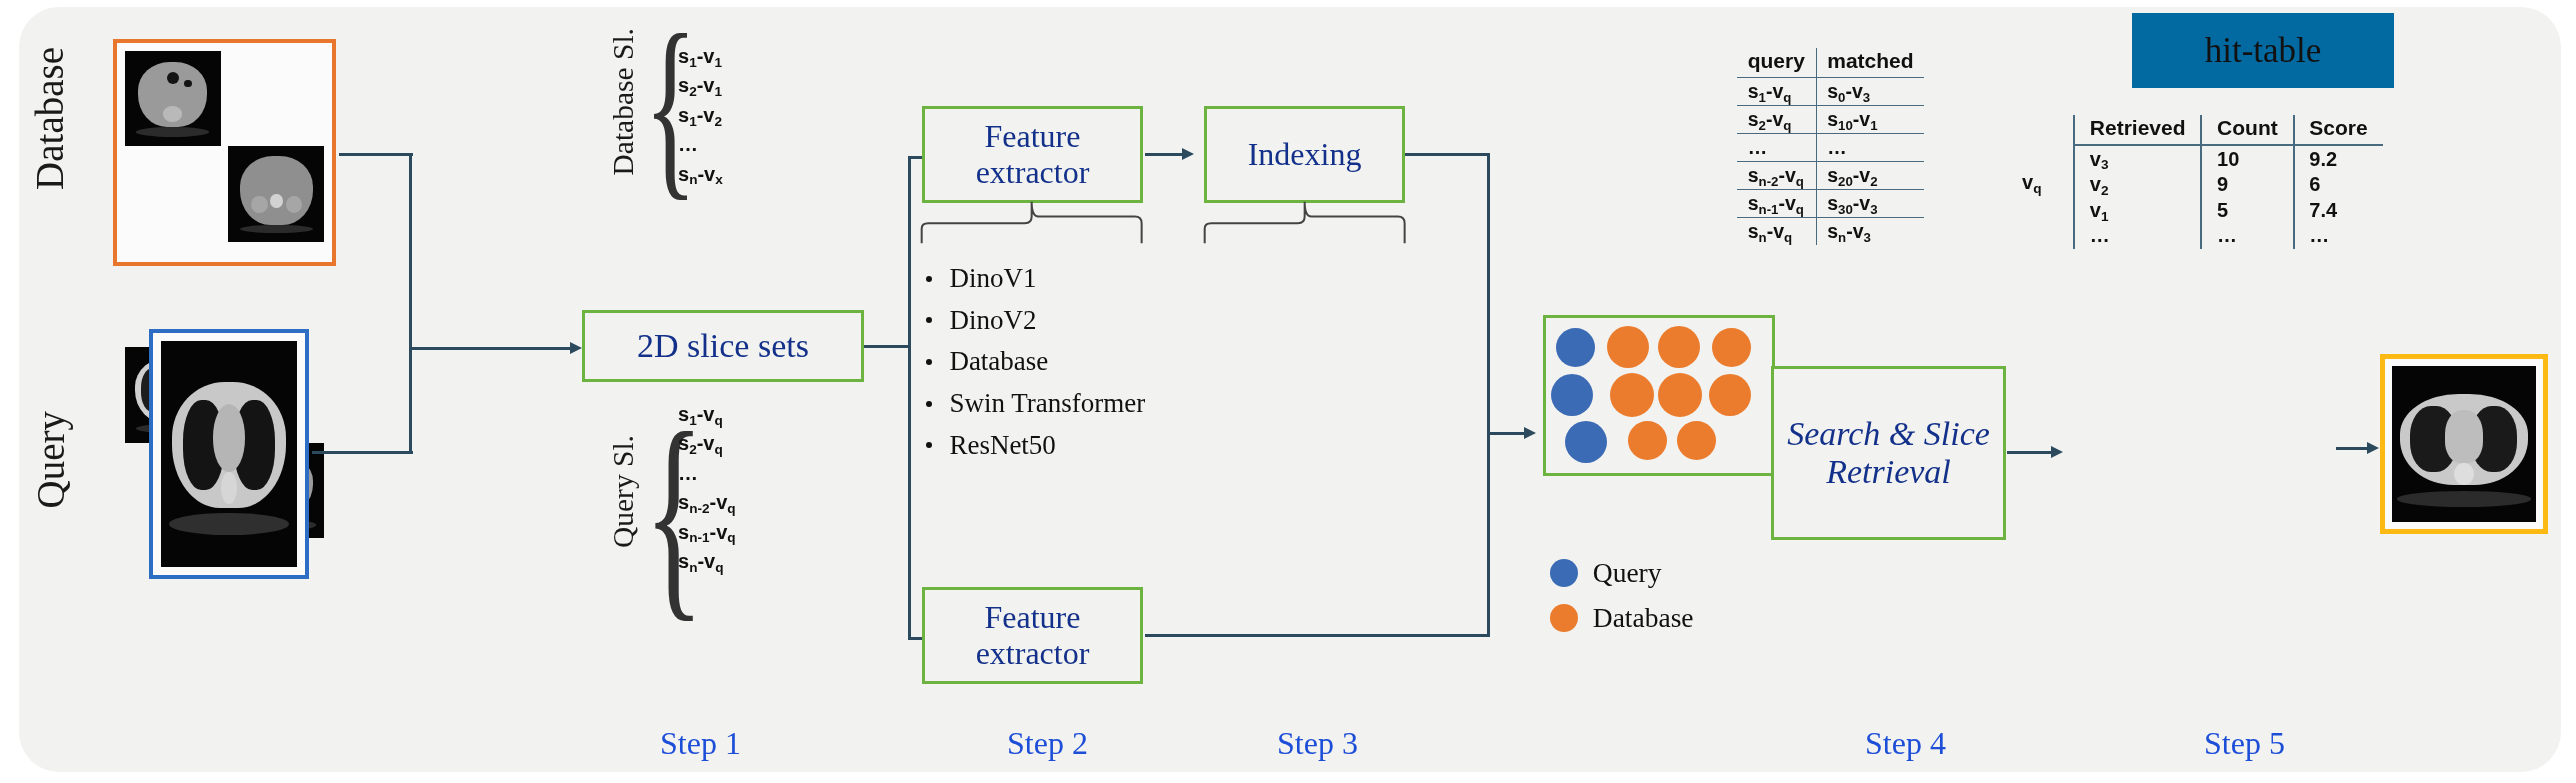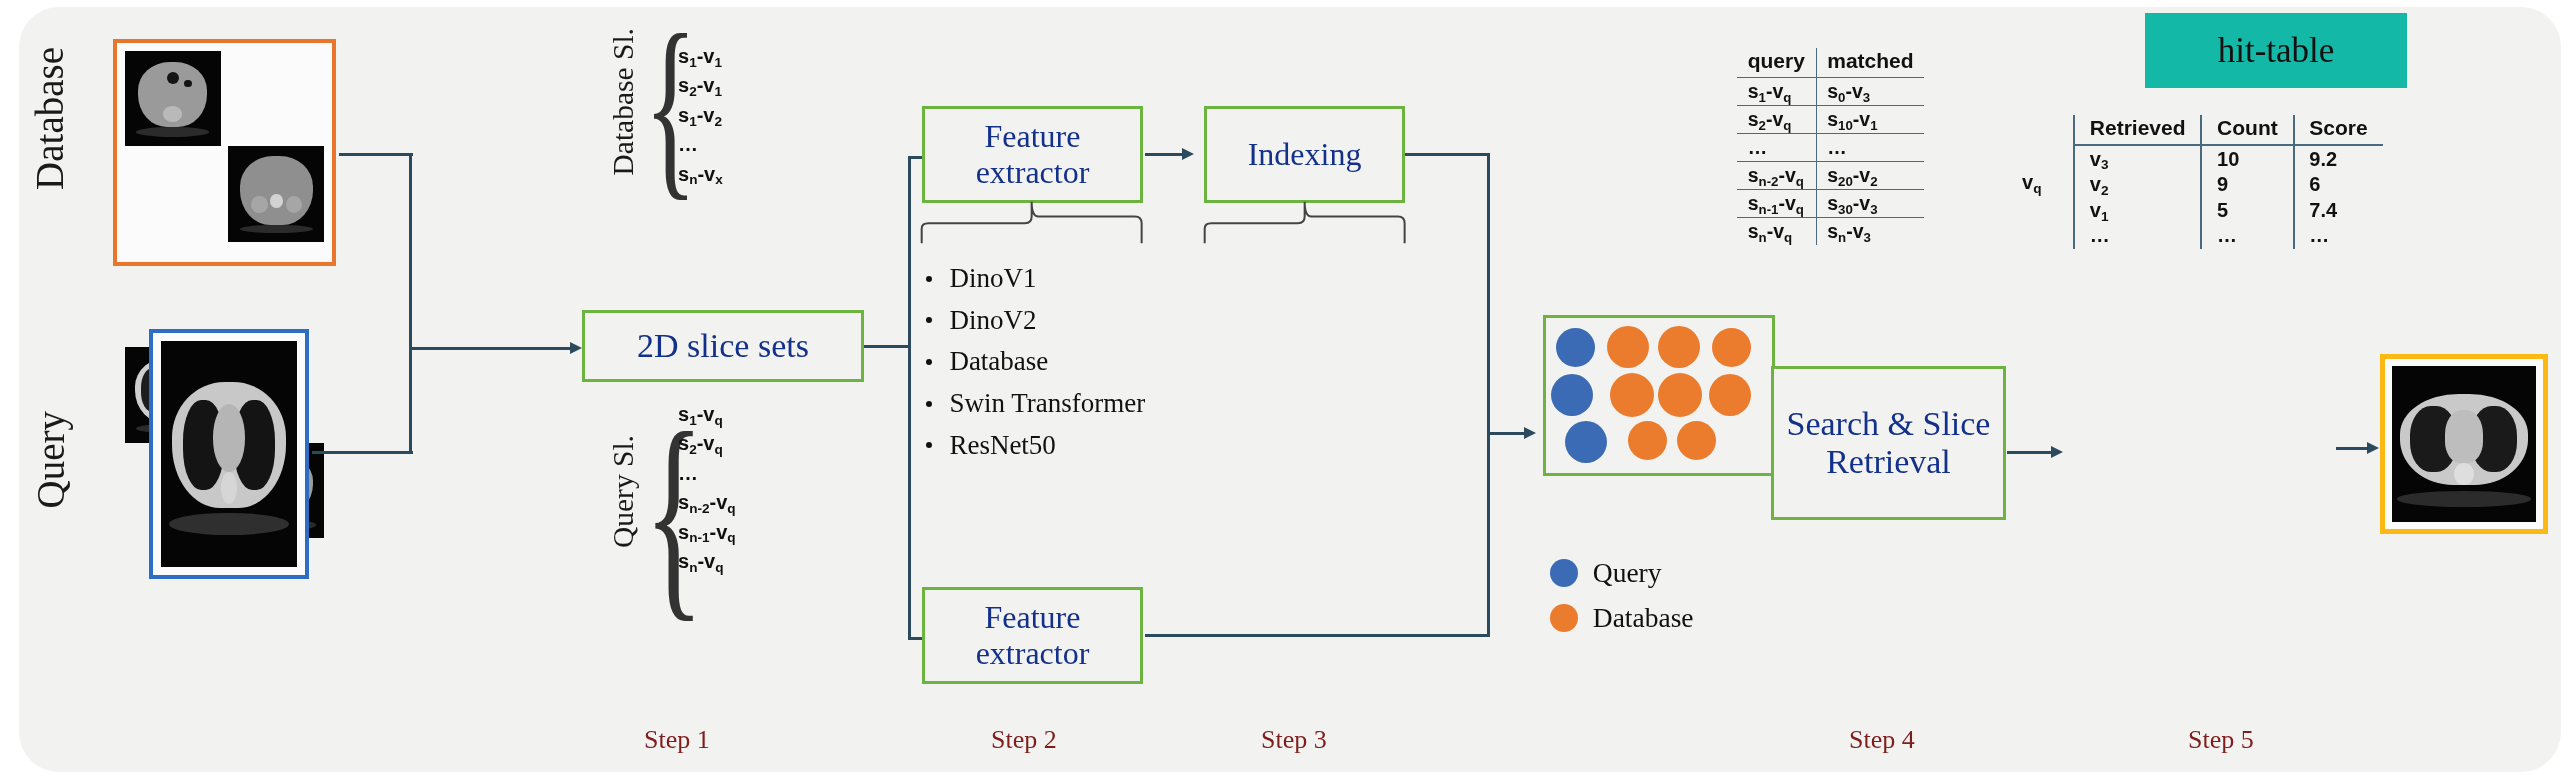--- a/index.html
+++ b/index.html
@@ -34,40 +34,40 @@
   .bullets{position:absolute;font-family:"Liberation Serif",serif;font-size:27px;color:#111;}
   .bullets div{display:flex;align-items:center;margin-bottom:10.7px;white-space:nowrap;}
   .bullets .dot{width:6px;height:6px;border-radius:50%;background:#111;margin-right:17.4px;flex:0 0 auto;}
 
   table.qm{position:absolute;border-collapse:collapse;font-family:"Liberation Sans",sans-serif;}
   table.qm th{font-size:21px;font-weight:bold;color:#111;padding:1.3px 10.7px 4px 10.7px;text-align:left;}
   table.qm td{font-size:19.5px;font-weight:bold;color:#111;padding:2px 10.7px;text-align:left;
               border-top:1.3px solid #4a6a80;}
   table.qm th.sep,table.qm td.sep{border-left:1.3px solid #4a6a80;}
 
-  .hitbadge{position:absolute;background:#14b8a6;color:#111;display:flex;align-items:center;
-            justify-content:center;font-family:"Liberation Serif",serif;margin-left:13px;}
+  .hitbadge{position:absolute;background:#0369a1;color:#111;display:flex;align-items:center;
+            justify-content:center;font-family:"Liberation Serif",serif;}
 
   table.hit{position:absolute;border-collapse:collapse;font-family:"Liberation Sans",sans-serif;}
   table.hit th{font-size:21px;font-weight:bold;color:#111;padding:1.3px 14.8px 4px 14.8px;text-align:left;
                border-bottom:2px solid #4a6a80;}
   table.hit td{font-size:20px;font-weight:bold;color:#111;padding:1.3px 14.8px;text-align:left;}
   table.hit .vl{border-left:2px solid #4a6a80;}
   .vqlab{position:absolute;font-family:"Liberation Sans",sans-serif;font-weight:bold;
          font-size:20px;color:#111;}
 
   .embgrid{position:absolute;}
   .circ{position:absolute;border-radius:50%;}
   .emlabel{position:absolute;font-family:"Liberation Serif",serif;font-size:27.5px;color:#111;
            text-align:center;line-height:1.16;}
   .legrow{position:absolute;display:flex;align-items:center;font-family:"Liberation Serif",serif;
           font-size:27.5px;color:#111;}
   .legrow .sw{width:28px;height:28px;border-radius:50%;margin-right:14.8px;flex:0 0 auto;}
 
-  .steplab{position:absolute;font-family:"Liberation Serif",serif;font-size:26px;color:#7f1d1d;}
+  .steplab{position:absolute;font-family:"Liberation Serif",serif;font-size:32px;color:#1d4ed8;margin-left:16px;}
 </style>
 </head>
 <body>
 
 <div id="canvas">
   <div class="panel"></div>
 
   <div class="vlabel" style="left:27px;top:47px;font-size:39px;">Database</div>
 
   <div class="imgbox" style="left:113px;top:39px;width:223px;height:227px;border:4.7px solid #e8762c;padding:8px;">
@@ -229,21 +229,21 @@
     <span>Database</span>
   </div>
 
   <div class="arrowDiag" style="left:1771px;top:376px;">
     <svg width="127" height="94" viewBox="0 0 190 140">
       <line x1="2" y1="2" x2="160" y2="110" stroke="#2c4a5e" stroke-width="5"></line>
       <polygon points="164,114 136,102 148,88" fill="#2c4a5e"></polygon>
     </svg>
   </div>
 
-  <div class="boxg" style="left:1771px;top:366px;width:235px;height:154px;font-size:34px;">Search &amp; Slice Retrieval</div>
+  <div class="boxg" style="left:1771px;top:366px;width:235px;height:174px;font-size:34px;font-style:italic;">Search &amp; Slice Retrieval</div>
 
   <div class="ln" style="left:2007px;top:451px;width:52px;height:3.4px;"></div>
   <div class="arrowR" style="left:2051px;top:446px;"></div>
 
 
   <div class="ln" style="left:2336px;top:447px;width:39px;height:3.4px;"></div>
   <div class="arrowR" style="left:2367px;top:442px;"></div>
 
   <div class="imgbox" style="left:2380px;top:354px;width:168px;height:180px;border:5.4px solid #fdb913;padding:6.7px;">
     <div class="ct" style="width:100%;height:100%;">

